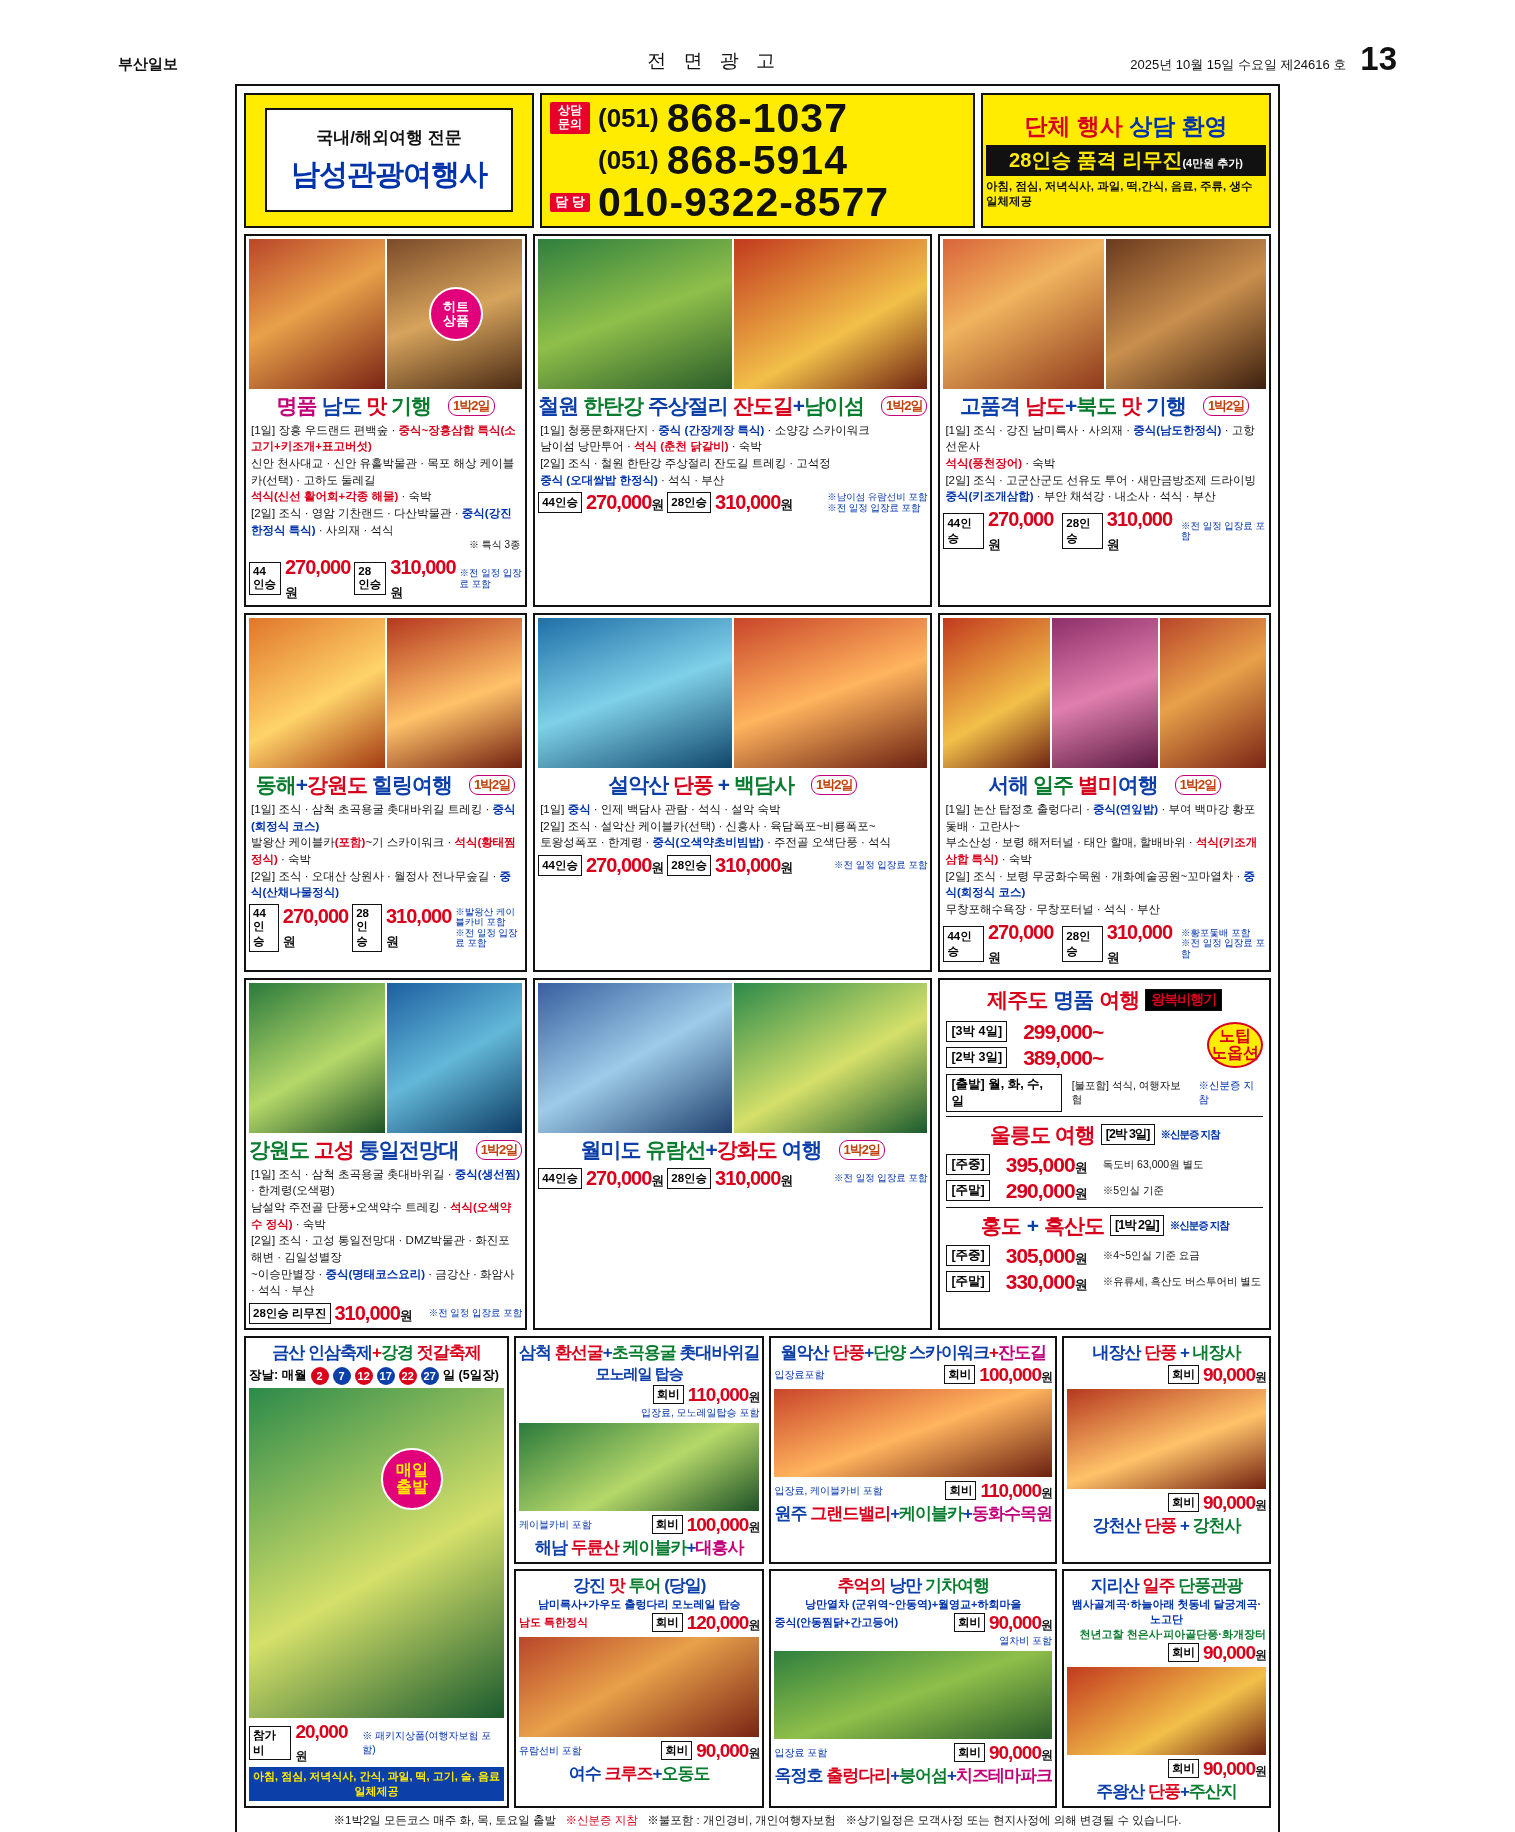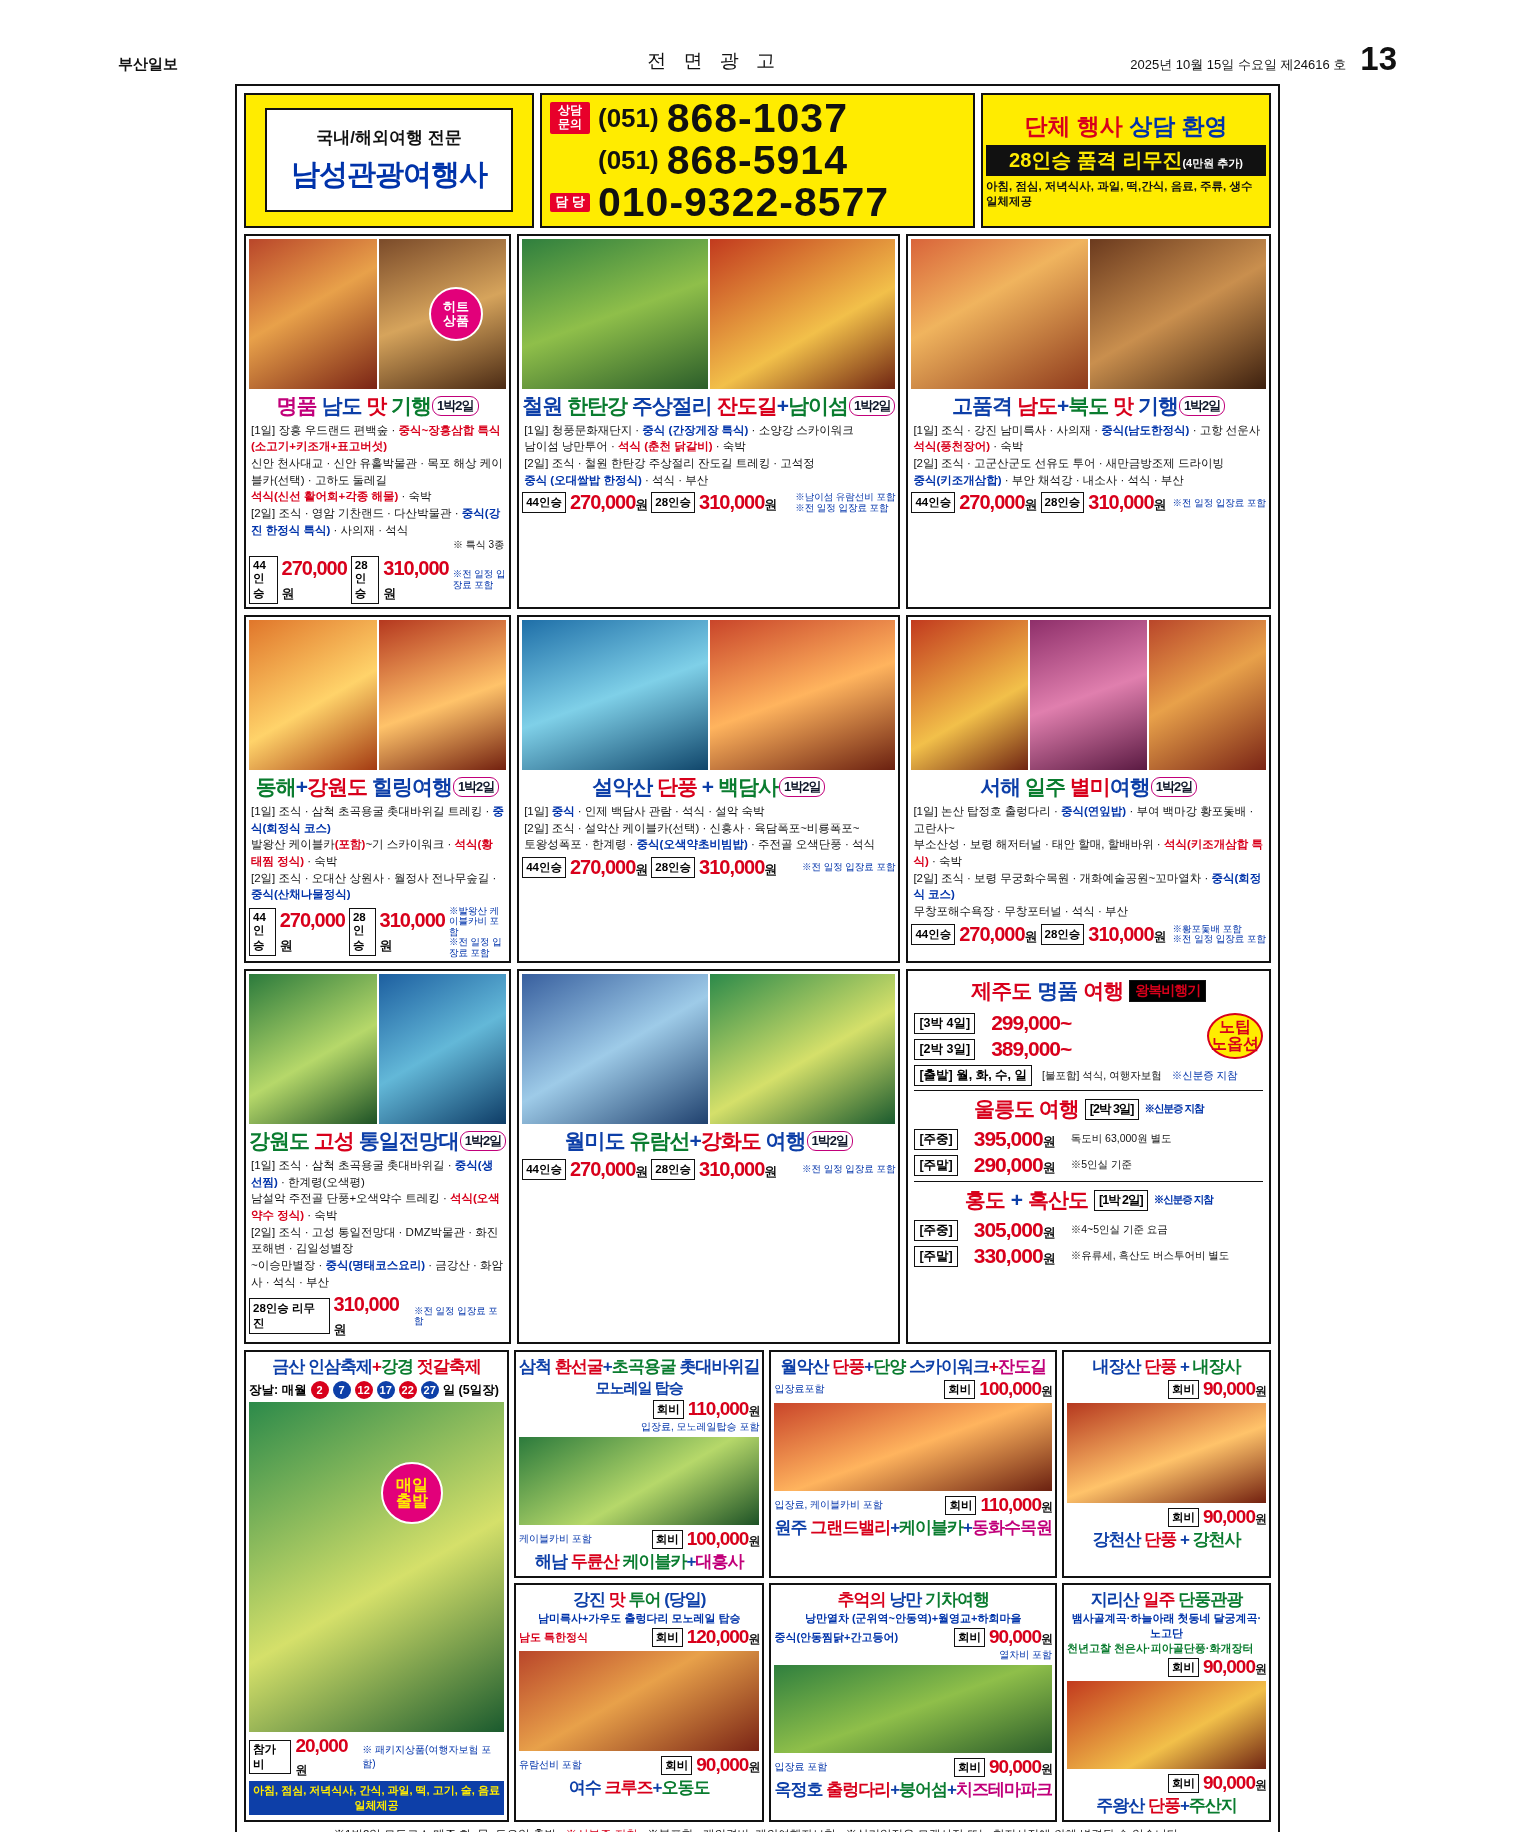--- a/index.html
+++ b/index.html
@@ -78,22 +78,22 @@
   .ph { flex: 1; position: relative; overflow: hidden; }
   .title {
     text-align: center; font-size: 21px; font-weight: bold; margin: 3px 0 2px;
     letter-spacing: -1px; white-space: nowrap;
   }
   .title .blue { color: #0d3fa8; }
   .title .red { color: #d8001b; }
   .title .green { color: #0a7c2f; }
   .title .mag { color: #c1007a; }
   .badge2d {
-    display: inline-block; color: #0f172a; font-size: 13px; font-weight: bold;
-    border: 1px solid #c1007a; border-radius: 9px; padding: 0 4px; margin-left: 1px;
+    display: inline-block; color: #c2410c; font-size: 13px; font-weight: bold;
+    border: 1px solid #c1007a; border-radius: 9px; padding: 0 4px; margin-left: 17px;
     vertical-align: 3px;
   }
   .lines { font-size: 11.5px; line-height: 1.45; color: #111; padding: 0 2px; }
   .lines .d { color: #0033aa; font-weight: bold; }
   .lines .r { color: #d8001b; font-weight: bold; }
   .price-row {
     display: flex; align-items: center; gap: 4px; margin-top: 3px; flex-wrap: nowrap;
   }
   .pax {
     border: 1px solid #111; font-size: 11.5px; font-weight: bold; padding: 2px 3px; background:#fff;
@@ -612,21 +612,21 @@
         <div class="btitle">
           <span class="blue">옥정호 </span><span class="red">출렁다리</span><span class="blue">+</span><span class="green">붕어섬</span><span class="blue">+</span><span class="mag">치즈테마파크</span>
         </div>
       </div>
 
       <div class="bcell">
         <div class="btitle">
           <span class="blue">지리산 </span><span class="red">일주 </span><span class="green">단풍관광</span>
         </div>
         <div style="font-size:11px;color:#0033aa;font-weight:bold;text-align:center">뱀사골계곡·하늘아래 첫동네 달궁계곡·노고단</div>
-        <div style="font-size:11px;color:#0a7c2f;font-weight:bold;text-align:left">천년고찰 천은사·피아골단풍·화개장터</div>
+        <div style="font-size:11px;color:#0a7c2f;font-weight:bold;text-align:right">천년고찰 천은사·피아골단풍·화개장터</div>
         <div class="fee-row">
           <span class="fee-lab">회비</span>
           <span class="fee"><span>90,000</span><span class="won">원</span></span>
         </div>
         <div class="bimg g5" style="height:88px"></div>
         <div class="fee-row">
           <span class="fee-lab">회비</span>
           <span class="fee"><span>90,000</span><span class="won">원</span></span>
         </div>
         <div class="btitle">

